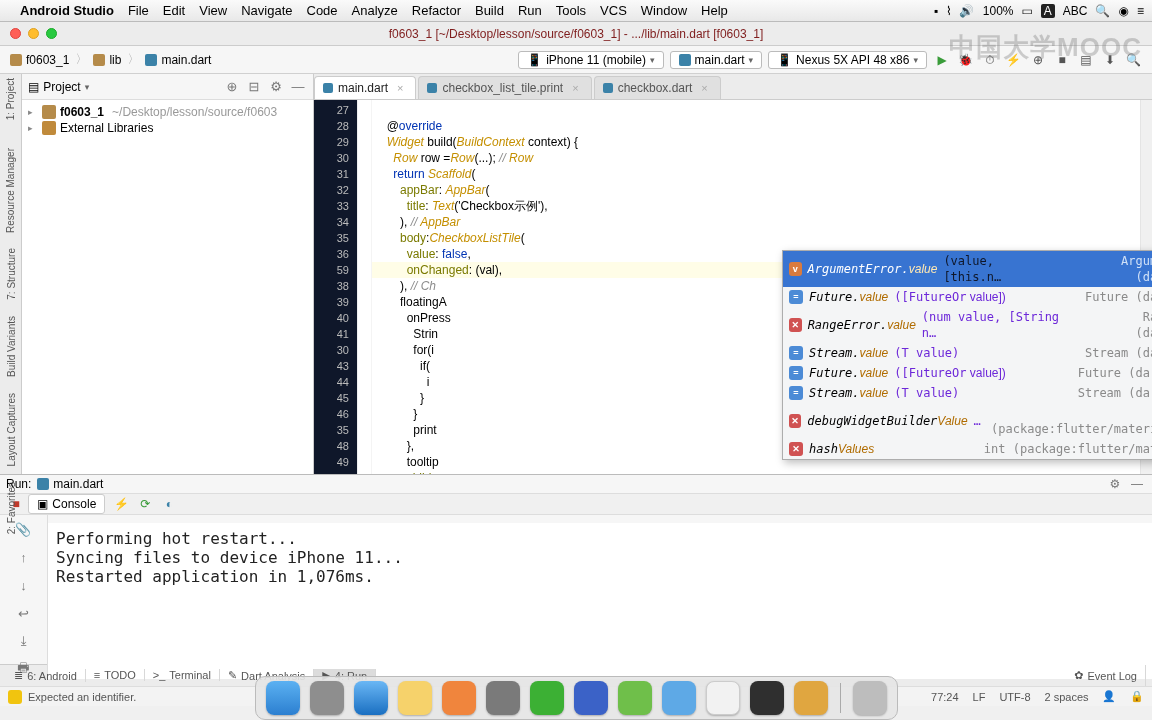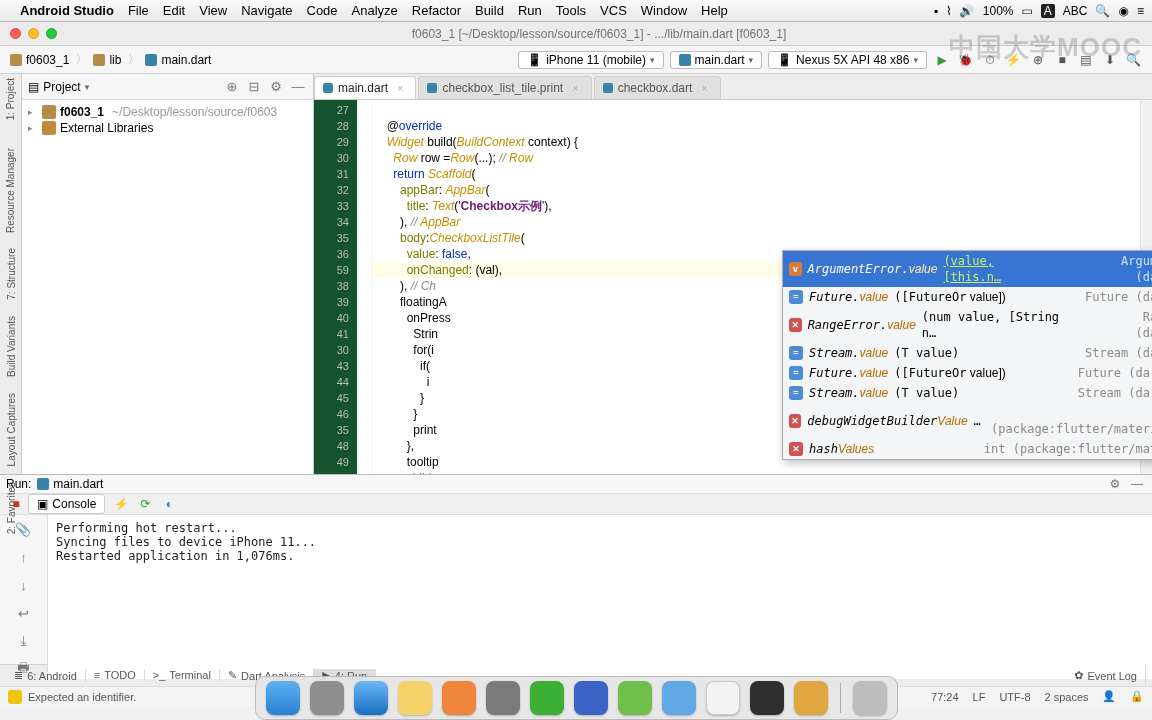--- a/index.html
+++ b/index.html
@@ -13,21 +13,21 @@
 .mac-menubar .spacer { flex: 1; }
 .mac-menubar .status { margin-left: 8px; font-size: 12px; display: inline-flex; align-items: center; }
 
 
 .title-bar { height: 24px; background: #ececec; display: flex; align-items: center; font-size: 12px; border-bottom: 1px solid #ccc; position: relative; }
 .traffic { display: flex; gap: 7px; padding-left: 10px; }
 .traffic span { width: 11px; height: 11px; border-radius: 50%; }
 .t-close { background: #ff5f57; border:1px solid #e0443e; }
 .t-min { background: #ffbd2e; border:1px solid #dea123; }
 .t-max { background: #28c940; border:1px solid #1aab29; }
-.title-text { position: absolute; left: 50%; transform: translateX(-50%); color: #737373; margin-left: 23px; }
+.title-text { position: absolute; left: 50%; transform: translateX(-50%); color: #7f1d1d; }
 
 
 .toolbar { height: 28px; background: #f6f6f6; display: flex; align-items: center; padding: 0 6px; border-bottom: 1px solid #d0d0d0; font-size: 12px; }
 .crumb { display: inline-flex; align-items: center; gap: 4px; padding: 0 4px; }
 .crumb-sep { color: #aaa; margin: 0 2px; }
 .pill { background: #fff; border: 1px solid #bbb; border-radius: 3px; padding: 1px 8px; margin: 0 3px; display: inline-flex; align-items: center; gap: 4px; }
 .chev { font-size: 9px; color: #666; }
 .tb-btn { width: 20px; height: 20px; display: inline-flex; align-items: center; justify-content: center; margin: 0 2px; color: #555; }
 .play { color: #3a9c3a; }
 .watermark { position: absolute; right: 10px; top: 30px; font-size: 26px; font-weight: 700; color: rgba(120,120,120,.35); letter-spacing: 1px; pointer-events: none; z-index: 50; }
@@ -54,42 +54,42 @@
 .proj-path { color: #999; margin-left: 4px; overflow: hidden; text-overflow: ellipsis; }
 
 
 .editor { flex: 1; display: flex; flex-direction: column; min-width: 0; position: relative; }
 .tabs { height: 26px; display: flex; align-items: flex-end; background: #ececec; border-bottom: 1px solid #ccc; font-size: 12px; }
 .tab { padding: 4px 12px 4px 8px; background: #e0e0e0; border: 1px solid #ccc; border-bottom: none; margin-right: 2px; border-radius: 4px 4px 0 0; display: inline-flex; align-items: center; gap: 5px; color: #555; }
 .tab.active { background: #fff; color: #222; }
 .tab .dart-ic { width: 10px; height: 10px; background: #3b82a8; border-radius: 2px; display:inline-block; }
 .tab .x { color: #aaa; font-size: 11px; margin-left: 4px; }
 .code-area { flex: 1; display: flex; background: #fff; font-family: "Menlo","Consolas",monospace; font-size: 12px; line-height: 16px; position: relative; overflow: hidden;}
-.gutter { width: 44px; background: #14532d; border-right: 1px solid #eee; padding-top: 2px; }
+.gutter { width: 44px; background: #0f172a; border-right: 1px solid #eee; padding-top: 2px; }
 .gutter .ln { text-align: right; padding-right: 8px; color: #bbb; font-size: 11px; height: 16px; }
 .foldcol { width: 14px; border-right: 1px solid #f4f4f4; background: #fff; }
 .code { flex:1; padding: 2px 8px; position: relative; white-space: pre; overflow: hidden; }
 .kw { color: #0033b3; }
 .cls { color: #c48f00; font-style: italic; }
-.str { color: #701a75; font-weight: bold; }
+.str { color: #000000; }
 .cmt { color: #8c8c8c; font-style: italic; }
 .param { color: #7a7a00; }
 .hl-line { position: absolute; left: 0; right: 0; height: 16px; background: #fffde7; z-index: 0; }
 
 
 .popup { position: absolute; left: 468px; top: 150px; width: 440px; background: #f4f5f6; border: 1px solid #adadad; box-shadow: 2px 3px 8px rgba(0,0,0,.25); font-size: 12px; z-index: 30; }
 .popup-row { display: flex; align-items: center; padding: 2px 6px; gap: 6px; }
 .popup-row.sel { background: #3874d1; color: #fff; }
 .popup-ic { width: 14px; height: 14px; border-radius: 3px; display:inline-flex; align-items:center; justify-content:center; font-size: 9px; font-weight:600; }
 .ic-v { background: #d97b3e; color:#fff; }
 .ic-e { background: #4c8bd6; color:#fff; }
 .ic-x { background: #d05252; color:#fff; }
 .popup-name { font-family: "Menlo",monospace; font-style: italic; }
-.popup-sig  { font-family: "Menlo",monospace; color: #000000; }
-.popup-row.sel .popup-sig { color: #bef264; text-decoration: underline; }
+.popup-sig  { font-family: "Menlo",monospace; color: #6d28d9; }
+.popup-row.sel .popup-sig { color: #0f172a; }
 .popup-origin { margin-left: auto; font-family: "Menlo",monospace; color: #8a8a8a; text-align: right; }
 .popup-row.sel .popup-origin { color: #cfe0f7; }
 .val-em { color: #b06c00; }
 .popup-row.sel .val-em { color: #ffe9b3; }
 
 
 .vscroll { width: 12px; background: #f0f0f0; border-left: 1px solid #e4e4e4; position: relative; }
 .vscroll .thumb { position:absolute; left:2px; right:2px; top: 160px; height: 60px; background:#c4c4c4; border-radius:3px;}
 
 
@@ -100,21 +100,21 @@
 .run-header .spc { flex:1; }
 .run-header .rbtn { width:18px; height:18px; display:inline-flex; align-items:center; justify-content:center; color:#777; margin-left:4px;}
 .run-toolbar { height: 24px; display: flex; align-items: center; padding: 0 4px; border-bottom: 1px solid #ddd; background:#f0f0f0; }
 .run-toolbar .rtbtn { width: 24px; height: 20px; display: inline-flex; align-items: center; justify-content: center; color:#666; font-size:12px; }
 .run-toolbar .stop { color:#c0392b; }
 .run-toolbar .console-tab { padding: 2px 8px; border: 1px solid #ccc; border-radius: 3px; background:#fff; margin-right: 4px; display:inline-flex; align-items:center; gap:4px; font-size:12px; }
 .run-toolbar .bolt { color:#d4a20f; }
 .run-body { flex:1; display:flex; }
 .run-left { width: 48px; border-right: 1px solid #ddd; display:flex; flex-direction:column; align-items:center; padding-top:4px; gap:8px; }
 .run-left .lb { width:24px; height:20px; display:inline-flex; align-items:center; justify-content:center; color:#777; font-size:13px;}
-.run-out { flex:1; background:#fff; padding: 6px 8px; font-family:"Menlo",monospace; font-size:12px; white-space: pre; color:#222;}
+.run-out { flex:1; background:#fff; padding: 6px 8px; font-family:"Menlo",monospace; font-size:16px; white-space: pre; color:#222;margin-top:8px;}
 
 
 .bottom-bar { height: 22px; background: #ececec; border-top: 1px solid #ccc; display: flex; align-items: center; padding: 0 6px; font-size: 11px; }
 .bottom-bar .btab { padding: 0 8px; display:inline-flex; gap:4px; align-items:center; color:#555; border-right:1px solid #d8d8d8; height:100%; }
 .bottom-bar .btab.active { background:#dcdcdc; }
 .bottom-bar .spc { flex:1; }
 .bottom-bar .ev { color:#555; }
 
 
 .status-bar { height: 20px; background: #f3f3f3; border-top: 1px solid #ddd; display:flex; align-items:center; padding: 0 8px; font-size: 11px; color:#555; }

